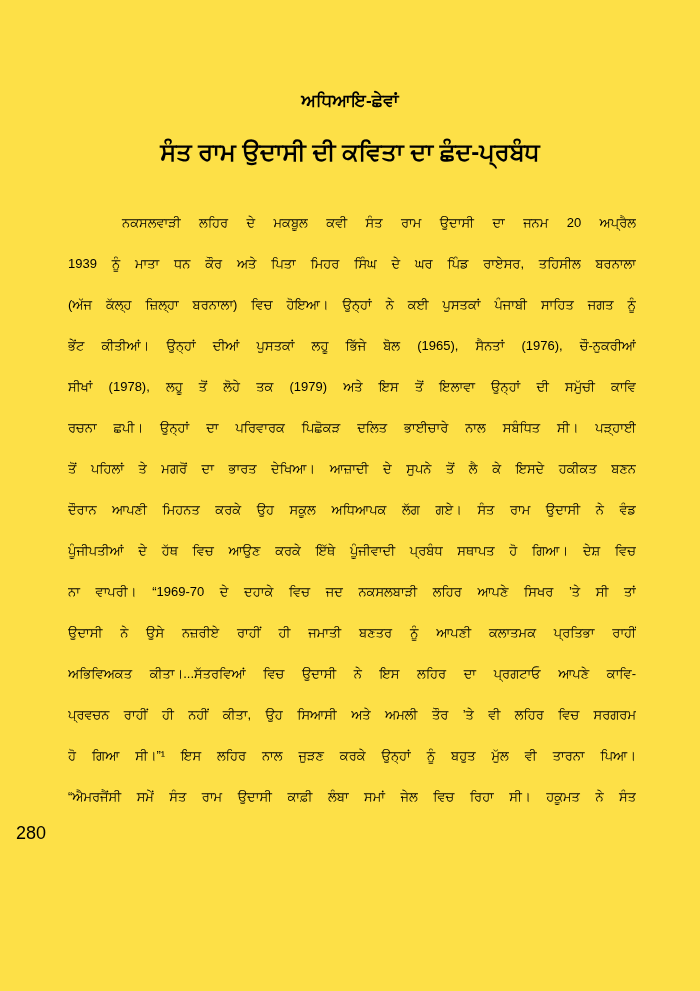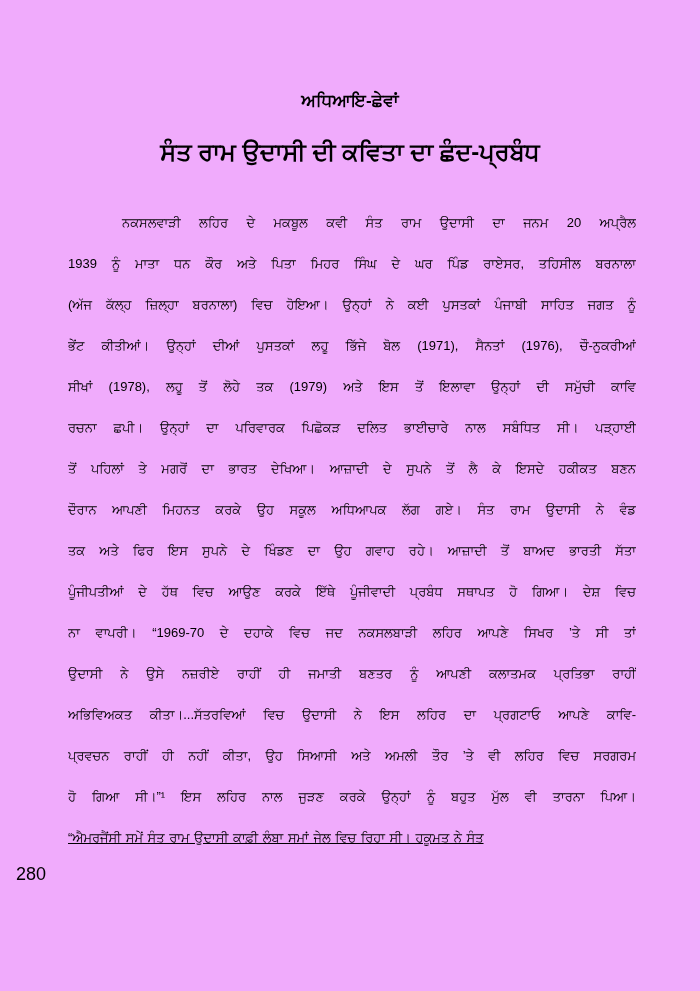--- a/index.html
+++ b/index.html
@@ -5,21 +5,21 @@
   html, body {
     margin: 0;
     padding: 0;
     background: #ffffff;
   }
   .page {
     position: relative;
     width: 700px;
     height: 991px;
     margin: 0 auto;
-    background: #f0abfc;
+    background: #fde047;
     color: #000000;
     font-family: "Liberation Sans", "DejaVu Sans", sans-serif;
     overflow: hidden;
     box-sizing: border-box;
   }
   .chapter-heading {
     margin: 0;
     padding-top: 90px;
     text-align: center;
     font-size: 17px;
@@ -68,26 +68,25 @@
 <div class="page">
 
   <h2 class="chapter-heading">ਅਧਿਆਇ-ਛੇਵਾਂ</h2>
 
   <h1 class="doc-title">ਸੰਤ ਰਾਮ ਉਦਾਸੀ ਦੀ ਕਵਿਤਾ ਦਾ ਛੰਦ-ਪ੍ਰਬੰਧ</h1>
 
   <div class="body-text">
       <div class="line first">ਨਕਸਲਵਾੜੀ ਲਹਿਰ ਦੇ ਮਕਬੂਲ ਕਵੀ ਸੰਤ ਰਾਮ ਉਦਾਸੀ ਦਾ ਜਨਮ 20 ਅਪ੍ਰੈਲ</div>
       <div class="line">1939 ਨੂੰ ਮਾਤਾ ਧਨ ਕੌਰ ਅਤੇ ਪਿਤਾ ਮਿਹਰ ਸਿੰਘ ਦੇ ਘਰ ਪਿੰਡ ਰਾਏਸਰ, ਤਹਿਸੀਲ ਬਰਨਾਲਾ</div>
       <div class="line">(ਅੱਜ ਕੱਲ੍ਹ ਜ਼ਿਲ੍ਹਾ ਬਰਨਾਲਾ) ਵਿਚ ਹੋਇਆ। ਉਨ੍ਹਾਂ ਨੇ ਕਈ ਪੁਸਤਕਾਂ ਪੰਜਾਬੀ ਸਾਹਿਤ ਜਗਤ ਨੂੰ</div>
-      <div class="line">ਭੇਂਟ ਕੀਤੀਆਂ। ਉਨ੍ਹਾਂ ਦੀਆਂ ਪੁਸਤਕਾਂ ਲਹੂ ਭਿੱਜੇ ਬੋਲ (1971), ਸੈਨਤਾਂ (1976), ਚੌ-ਨੁਕਰੀਆਂ</div>
+      <div class="line">ਭੇਂਟ ਕੀਤੀਆਂ। ਉਨ੍ਹਾਂ ਦੀਆਂ ਪੁਸਤਕਾਂ ਲਹੂ ਭਿੱਜੇ ਬੋਲ (1965), ਸੈਨਤਾਂ (1976), ਚੌ-ਨੁਕਰੀਆਂ</div>
       <div class="line">ਸੀਖਾਂ (1978), ਲਹੂ ਤੋਂ ਲੋਹੇ ਤਕ (1979) ਅਤੇ ਇਸ ਤੋਂ ਇਲਾਵਾ ਉਨ੍ਹਾਂ ਦੀ ਸਮੁੱਚੀ ਕਾਵਿ</div>
       <div class="line">ਰਚਨਾ ਛਪੀ। ਉਨ੍ਹਾਂ ਦਾ ਪਰਿਵਾਰਕ ਪਿਛੋਕੜ ਦਲਿਤ ਭਾਈਚਾਰੇ ਨਾਲ ਸਬੰਧਿਤ ਸੀ। ਪੜ੍ਹਾਈ</div>
       <div class="line">ਤੋਂ ਪਹਿਲਾਂ ਤੇ ਮਗਰੋਂ ਦਾ ਭਾਰਤ ਦੇਖਿਆ। ਆਜ਼ਾਦੀ ਦੇ ਸੁਪਨੇ ਤੋਂ ਲੈ ਕੇ ਇਸਦੇ ਹਕੀਕਤ ਬਣਨ</div>
       <div class="line">ਦੌਰਾਨ ਆਪਣੀ ਮਿਹਨਤ ਕਰਕੇ ਉਹ ਸਕੂਲ ਅਧਿਆਪਕ ਲੱਗ ਗਏ। ਸੰਤ ਰਾਮ ਉਦਾਸੀ ਨੇ ਵੰਡ</div>
-      <div class="line">ਤਕ ਅਤੇ ਫਿਰ ਇਸ ਸੁਪਨੇ ਦੇ ਖਿੰਡਣ ਦਾ ਉਹ ਗਵਾਹ ਰਹੇ। ਆਜ਼ਾਦੀ ਤੋਂ ਬਾਅਦ ਭਾਰਤੀ ਸੱਤਾ</div>
       <div class="line">ਪੂੰਜੀਪਤੀਆਂ ਦੇ ਹੱਥ ਵਿਚ ਆਉਣ ਕਰਕੇ ਇੱਥੇ ਪੂੰਜੀਵਾਦੀ ਪ੍ਰਬੰਧ ਸਥਾਪਤ ਹੋ ਗਿਆ। ਦੇਸ਼ ਵਿਚ</div>
       <div class="line">ਨਾ ਵਾਪਰੀ। “1969-70 ਦੇ ਦਹਾਕੇ ਵਿਚ ਜਦ ਨਕਸਲਬਾੜੀ ਲਹਿਰ ਆਪਣੇ ਸਿਖਰ ’ਤੇ ਸੀ ਤਾਂ</div>
       <div class="line">ਉਦਾਸੀ ਨੇ ਉਸੇ ਨਜ਼ਰੀਏ ਰਾਹੀਂ ਹੀ ਜਮਾਤੀ ਬਣਤਰ ਨੂੰ ਆਪਣੀ ਕਲਾਤਮਕ ਪ੍ਰਤਿਭਾ ਰਾਹੀਂ</div>
       <div class="line">ਅਭਿਵਿਅਕਤ ਕੀਤਾ।...ਸੱਤਰਵਿਆਂ ਵਿਚ ਉਦਾਸੀ ਨੇ ਇਸ ਲਹਿਰ ਦਾ ਪ੍ਰਗਟਾਓ ਆਪਣੇ ਕਾਵਿ-</div>
       <div class="line">ਪ੍ਰਵਚਨ ਰਾਹੀਂ ਹੀ ਨਹੀਂ ਕੀਤਾ, ਉਹ ਸਿਆਸੀ ਅਤੇ ਅਮਲੀ ਤੌਰ ’ਤੇ ਵੀ ਲਹਿਰ ਵਿਚ ਸਰਗਰਮ</div>
       <div class="line">ਹੋ ਗਿਆ ਸੀ।”¹ ਇਸ ਲਹਿਰ ਨਾਲ ਜੁੜਣ ਕਰਕੇ ਉਨ੍ਹਾਂ ਨੂੰ ਬਹੁਤ ਮੁੱਲ ਵੀ ਤਾਰਨਾ ਪਿਆ।</div>
       <div class="line">“ਐਮਰਜੈਂਸੀ ਸਮੇਂ ਸੰਤ ਰਾਮ ਉਦਾਸੀ ਕਾਫ਼ੀ ਲੰਬਾ ਸਮਾਂ ਜੇਲ ਵਿਚ ਰਿਹਾ ਸੀ। ਹਕੂਮਤ ਨੇ ਸੰਤ</div>
     </div>
 
   <div class="page-number">280</div>

